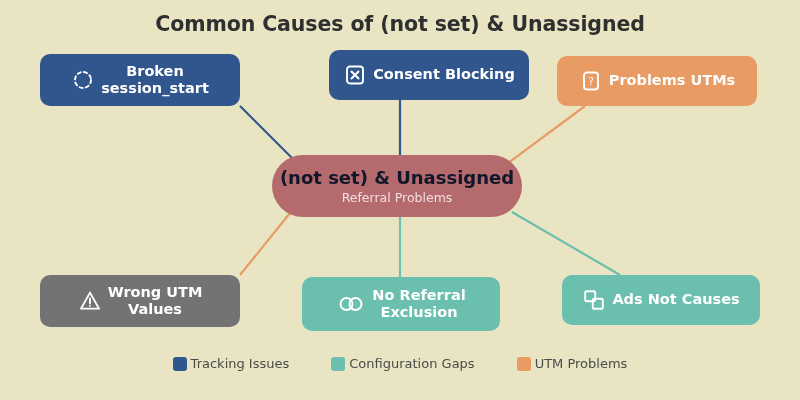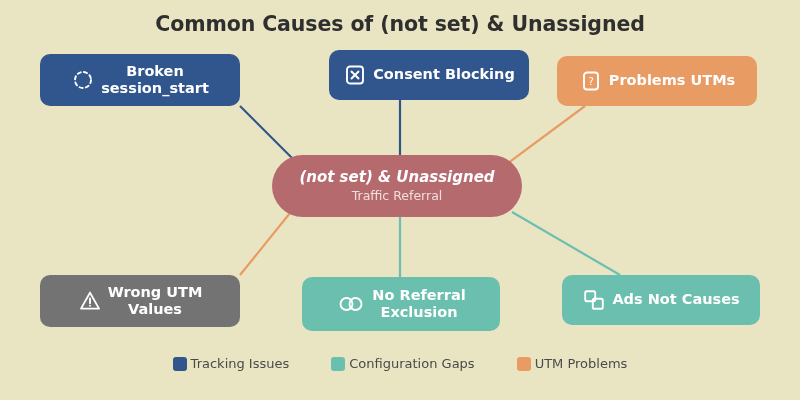--- a/index.html
+++ b/index.html
@@ -73,25 +73,24 @@
     position: absolute;
     z-index: 4;
     background: #b56a6e;
     border-radius: 34px;
     display: flex;
     flex-direction: column;
     align-items: center;
     justify-content: center;
   }
   .hub .hub-title {
-    color: #ffffff;
-    font-size: 15px;
+    color: #0f172a;
+    font-size: 18px;
     font-weight: bold;
     line-height: 1.1;
-    font-style: italic;
   }
   .hub .hub-sub {
     color: #f2dede;
     font-size: 12.5px;
     font-weight: normal;
     line-height: 1.1;
     margin-top: 3px;
   }
 
   .legend {
@@ -194,21 +193,21 @@
             <rect x="3.2" y="3.2" width="10" height="10" rx="1.6"></rect>
             <rect x="10.8" y="10.8" width="10" height="10" rx="1.6"></rect>
           </svg>
         </span>
         <div class="nlabel">Ads Not Causes</div>
       </div>
     </div>
 
   <div class="hub" style="left: 272px; top: 155px; width: 250px; height: 62px; background: rgb(181, 106, 110);">
     <div class="hub-title">(not set) &amp; Unassigned</div>
-    <div class="hub-sub">Traffic Referral</div>
+    <div class="hub-sub">Referral Problems</div>
   </div>
 
   <div class="legend" id="legend">
       <div class="legend-item">
         <span class="legend-swatch" style="background: rgb(49, 86, 141);"></span>
         <span class="legend-text">Tracking Issues</span>
       </div>
       <div class="legend-item">
         <span class="legend-swatch" style="background: rgb(107, 191, 174);"></span>
         <span class="legend-text">Configuration Gaps</span>

